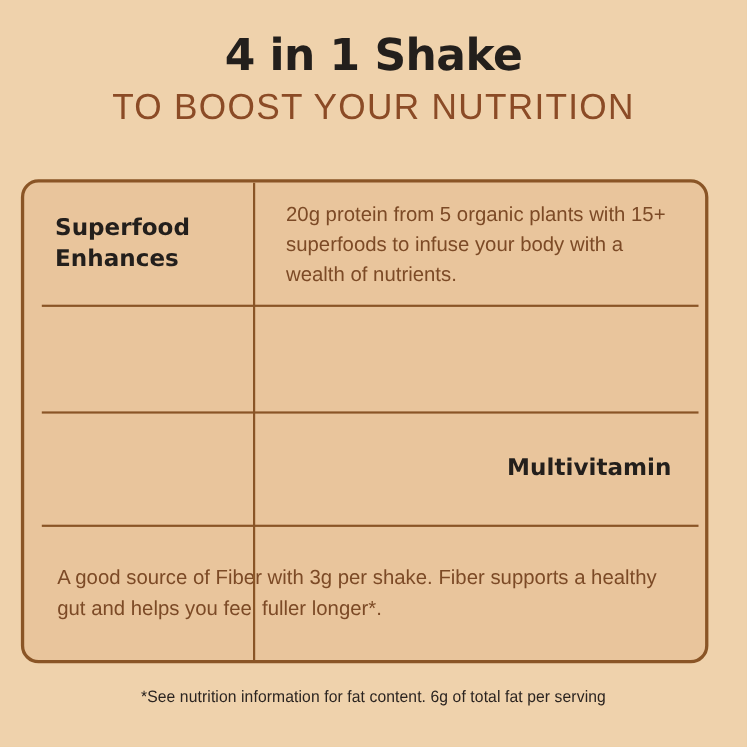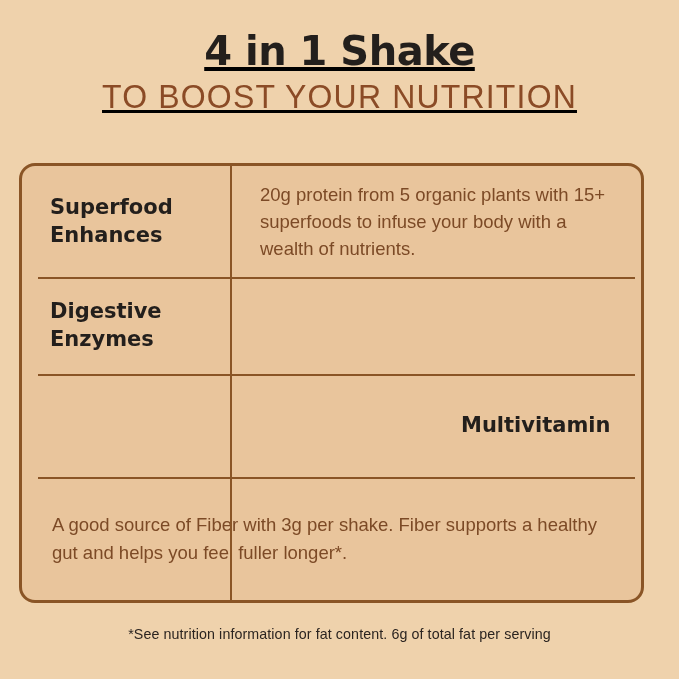--- a/index.html
+++ b/index.html
@@ -22,21 +22,20 @@
     height: 679px;
   }
 
   
   .header {
     position: absolute;
     top: 30px;
     left: 0;
     width: 679px;
     text-align: center;
-    text-decoration: underline;
   }
   .title {
     font-family: "DejaVu Sans", sans-serif;
     font-size: 40px;
     font-weight: 700;
     color: #231F1C;
     letter-spacing: -0.5px;
     line-height: 1.05;
     margin: 0;
     padding: 0;
@@ -156,24 +155,20 @@
     <div class="row r1">
       <div class="cell-label">
         <div>Superfood</div>
         <div>Enhances</div>
       </div>
       <div class="cell-desc">20g protein from 5 organic plants with 15+ superfoods to infuse your body with a wealth of nutrients.</div>
     </div>
 
     <div class="row r2">
       <div class="hdiv"></div>
-      <div class="cell-label">
-        <div>Digestive</div>
-        <div>Enzymes</div>
-      </div>
     </div>
 
     <div class="row r3">
       <div class="hdiv"></div>
       <div class="cell-label">
         <div>Multivitamin</div>
       </div>
     </div>
 
     <div class="row r4">

